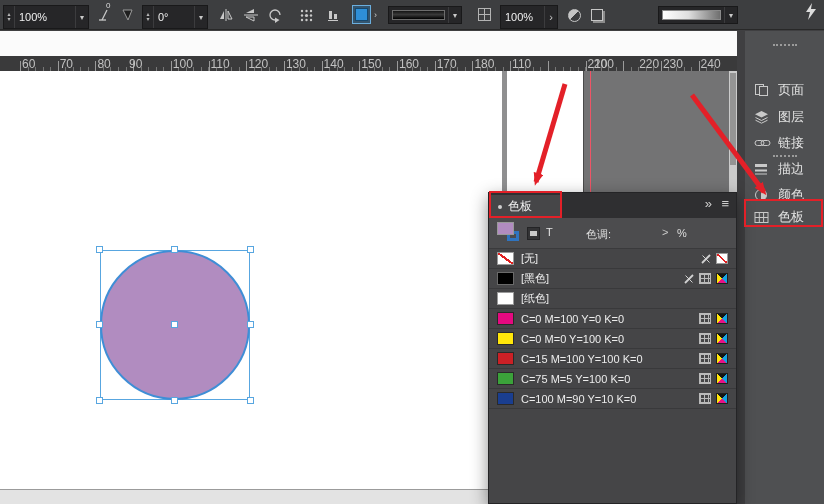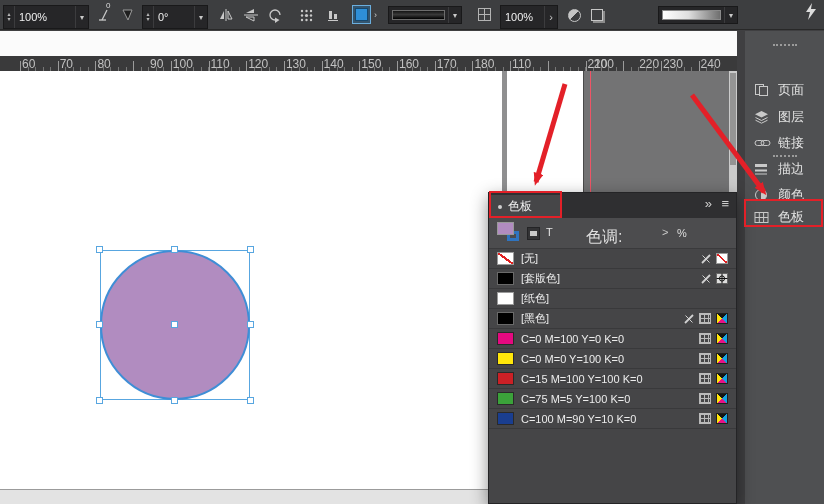--- a/index.html
+++ b/index.html
@@ -72,21 +72,21 @@
   .hdr-ico{position:absolute;top:3px;color:#cfcfcf;font-size:13px;cursor:pointer}
   .collapse{right:24px}.collapse::before{content:"»"}
   .menu{right:7px}.menu::before{content:"≡"}
   .panel-controls{position:absolute;left:0;top:25px;right:0;height:31px;background:#4c4c4e;border-bottom:1px solid #3a3a3c}
   .panel-controls>span{position:absolute}
   .stroke-proxy{left:18px;top:13px;width:12px;height:10px;border:3px solid #2f74c0;background:transparent}
   .fill-proxy{left:8px;top:4px;width:17px;height:13px;border:1px solid #9a9a9a}
   .fmt-btn{left:38px;top:9px;width:13px;height:13px;background:#333335;border:1px solid #242426;display:flex;align-items:center;justify-content:center}
   .fmt-inner{width:7px;height:5px;background:#c9c9c9}
   .fmt-t{left:57px;top:8px;font-size:11px;color:#e3e3e3}
-  .tint-label{left:97px;top:9px;font-size:16px;color:#dedede;white-space:nowrap}
+  .tint-label{left:97px;top:9px;font-size:11px;color:#dedede;white-space:nowrap}
   .tint-arrow{left:173px;top:8px;color:#c9c9c9;font-size:11px}
   .tint-arrow::before{content:">"}
   .tint-unit{left:188px;top:9px;font-size:11px;color:#dedede}
   .swatch-list{position:absolute;left:0;top:56px;right:0;bottom:0;background:#454547;overflow:hidden}
   .sw-row{height:20px;display:flex;align-items:center;border-bottom:1px solid #39393b;padding-left:8px;cursor:pointer}
   .sw-chip{width:17px;height:13px;border:1px solid #2a2a2a;flex:0 0 auto}
   .chip-none{background-color:#fff;background-image:linear-gradient(to top right,transparent 44%,#e02020 44% 56%,transparent 56%)}
   .sw-name{margin-left:7px;font-size:11px;color:#ececec;flex:1;white-space:nowrap}
   .sw-icons{display:flex;align-items:center;gap:5px;margin-right:8px}
   .mini-grid{width:12px;height:11px;border:1px solid #b9b9b9;background-image:repeating-linear-gradient(90deg,#b9b9b9 0 1px,transparent 1px 4px),repeating-linear-gradient(0deg,#b9b9b9 0 1px,transparent 1px 4px)}
@@ -195,21 +195,21 @@
       </span>
   </div>
 
   <div class="gap-strip"></div>
 
   <div class="ruler">
     <div class="ruler-labels">
         <span class="ruler-num" style="left: 22px;">60</span>
         <span class="ruler-num" style="left: 59.7px;">70</span>
         <span class="ruler-num" style="left: 97.4px;">80</span>
-        <span class="ruler-num" style="left: 150px; text-align: center;">90</span>
+        <span class="ruler-num" style="left: 129px; text-align: center;">90</span>
         <span class="ruler-num" style="left: 172.8px; text-align: center;">100</span>
         <span class="ruler-num" style="left: 210.5px;">110</span>
         <span class="ruler-num" style="left: 248.2px;">120</span>
         <span class="ruler-num" style="left: 285.9px;">130</span>
         <span class="ruler-num" style="left: 323.6px;">140</span>
         <span class="ruler-num" style="left: 361.3px;">150</span>
         <span class="ruler-num" style="left: 399px;">160</span>
         <span class="ruler-num" style="left: 436.7px;">170</span>
         <span class="ruler-num" style="left: 474.4px;">180</span>
         <span class="ruler-num" style="left: 512.1px;">110</span>
@@ -343,56 +343,36 @@
               <svg width="10" height="10" viewBox="0 0 10 10">
                 <line x1="1" y1="9" x2="9" y2="1" stroke="#d2d2d2" stroke-width="1.8"></line>
                 <line x1="1.5" y1="1.5" x2="8.5" y2="8.5" stroke="#d2d2d2" stroke-width="1"></line>
               </svg>
             </span>
             <span class="mini-none"></span>
           </span>
         </div>
         <div class="sw-row">
           <span class="sw-chip" style="background: rgb(0, 0, 0); border-color: rgb(106, 106, 106);"></span>
-          <span class="sw-name">[套版色]</span>
+          <span class="sw-name">[黑色]</span>
           <span class="sw-icons">
             <span style="display:flex">
               <svg width="10" height="10" viewBox="0 0 10 10">
                 <line x1="1" y1="9" x2="9" y2="1" stroke="#d2d2d2" stroke-width="1.8"></line>
                 <line x1="1.5" y1="1.5" x2="8.5" y2="8.5" stroke="#d2d2d2" stroke-width="1"></line>
               </svg>
             </span>
-            <span style="display:flex">
-              <svg width="12" height="11" viewBox="0 0 12 11">
-                <rect x="0.5" y="0.5" width="11" height="10" fill="#ddd" stroke="#666"></rect>
-                <circle cx="6" cy="5.5" r="2.6" fill="none" stroke="#111"></circle>
-                <line x1="6" y1="0.5" x2="6" y2="10.5" stroke="#111"></line>
-                <line x1="0.5" y1="5.5" x2="11.5" y2="5.5" stroke="#111"></line>
-              </svg>
-            </span>
+            <span class="mini-grid"></span>
+            <span class="mini-cmyk"></span>
           </span>
         </div>
         <div class="sw-row">
           <span class="sw-chip" style="background: rgb(255, 255, 255); border-color: rgb(154, 154, 154);"></span>
           <span class="sw-name">[纸色]</span>
           <span class="sw-icons"></span>
-        </div>
-        <div class="sw-row">
-          <span class="sw-chip" style="background: rgb(0, 0, 0); border-color: rgb(106, 106, 106);"></span>
-          <span class="sw-name">[黑色]</span>
-          <span class="sw-icons">
-            <span style="display:flex">
-              <svg width="10" height="10" viewBox="0 0 10 10">
-                <line x1="1" y1="9" x2="9" y2="1" stroke="#d2d2d2" stroke-width="1.8"></line>
-                <line x1="1.5" y1="1.5" x2="8.5" y2="8.5" stroke="#d2d2d2" stroke-width="1"></line>
-              </svg>
-            </span>
-            <span class="mini-grid"></span>
-            <span class="mini-cmyk"></span>
-          </span>
         </div>
         <div class="sw-row">
           <span class="sw-chip" style="background: rgb(229, 9, 128);"></span>
           <span class="sw-name">C=0 M=100 Y=0 K=0</span>
           <span class="sw-icons">
             <span class="mini-grid"></span>
             <span class="mini-cmyk"></span>
           </span>
         </div>
         <div class="sw-row">

